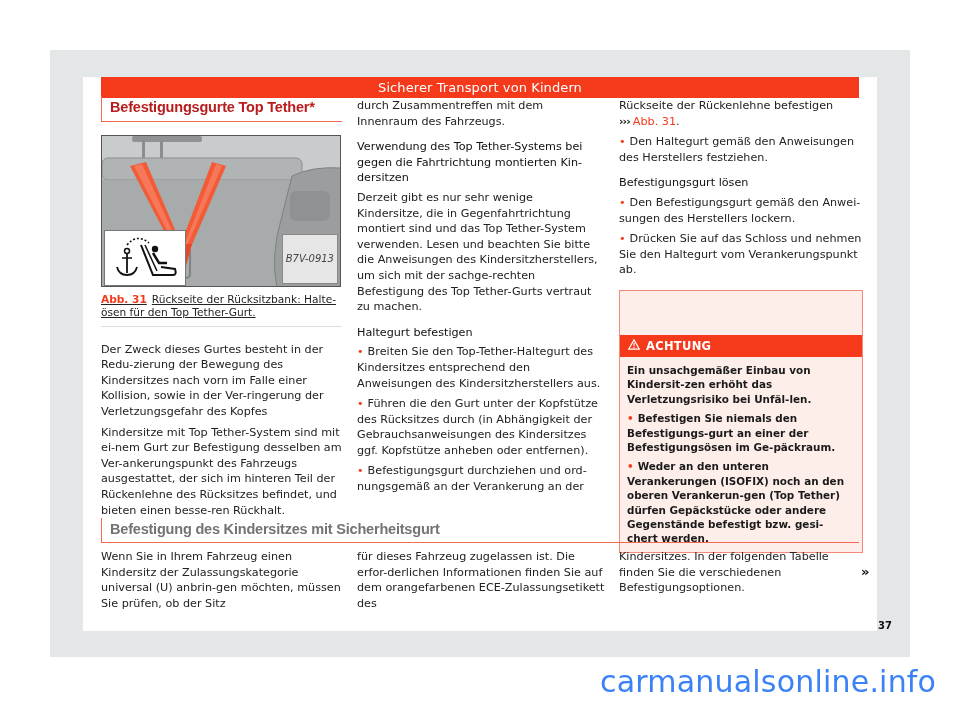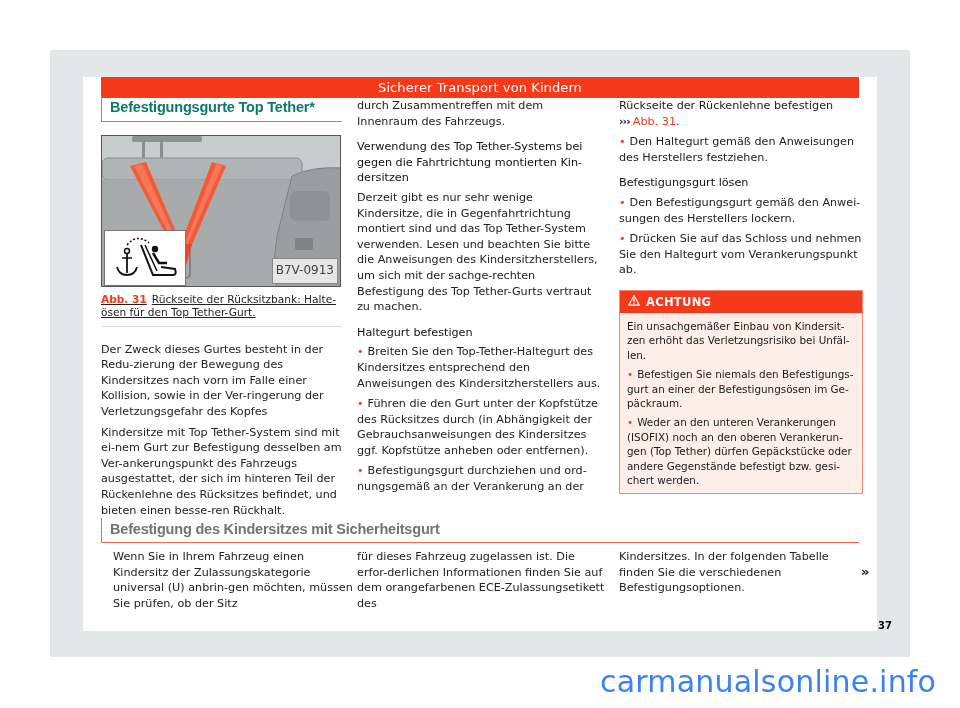--- a/index.html
+++ b/index.html
@@ -18,50 +18,50 @@
     .page-number { position: absolute; left: 878px; top: 620px; font-size: 10px; font-weight: bold; color: #111; }
 
     .col { position: absolute; font-size: 11.2px; line-height: 15.6px; color: #222; }
     .col p { margin-bottom: 5px; }
     .col1 { left: 101px; top: 96px; width: 241px; }
     .col2 { left: 357px; top: 98px; width: 245px; }
     .col3 { left: 619px; top: 98px; width: 244px; }
 
     .section-heading {
       font-family: "Liberation Sans", sans-serif; font-weight: bold; font-size: 14.5px;
-      color: #0f766e; border-left: 1.5px solid #f26a4f; border-bottom: 1.5px solid #f26a4f;
+      color: #b91c1c; border-left: 1.5px solid #f26a4f; border-bottom: 1.5px solid #f26a4f;
       padding: 4px 0 5px 8px; margin-bottom: 13px; letter-spacing: -0.2px;
     }
 
     .figure { position: relative; width: 240px; height: 152px; border: 1px solid #555; background: #a9adae; overflow: hidden; }
     .figure svg { display: block; }
     .figure-inset { position: absolute; left: 2px; top: 94px; width: 82px; height: 56px; background: #fff; border: 1px solid #777; }
-    .figure-code { position: absolute; right: 2px; bottom: 2px; font-size: 12px; color: #444; background: #e6e6e6; padding: 4px 3px; border: 1px solid #888; }
+    .figure-code { position: absolute; right: 2px; bottom: 2px; font-size: 10px; color: #444; background: #e6e6e6; padding: 16px 3px; border: 1px solid #888; font-style: italic; }
     .caption { font-size: 10.6px; line-height: 13.5px; margin: 6px 0 15px 0; border-bottom: 1px solid #ddd; padding-bottom: 6px; text-decoration: underline; }
     .caption .abb { color: #f53a1c; font-weight: bold; margin-right: 5px; }
 
     .subhead { font-weight: normal; font-size: 11.2px; line-height: 15.6px; margin: 10px 0 4px 0; color: #111; }
     .bullet::before { content: "•"; color: #f53a1c; margin-right: 4px; }
     .link-ref { color: #f53a1c; }
     .arrows { color: #111; font-weight: bold; letter-spacing: -1px; margin-right: 3px; }
 
     .warning-box { margin-top: 12px; border: 1.5px solid #f48a76; background: #fdeeea; }
-    .warning-header { background: #f53a1c; color: #fff; font-weight: bold; font-size: 11.5px; height: 22px; line-height: 22px; padding-left: 8px; letter-spacing: 0.3px; }
+    .warning-header { background: #f53a1c; color: #fff; font-weight: bold; font-size: 11.5px; height: 22px; line-height: 22px; padding-left: 8px; letter-spacing: 0.3px; margin-top: 44px; }
     .warning-header .warn-icon { display: inline-block; margin-right: 6px; }
-    .warning-body { padding: 6px 8px 6px 7px; font-weight: normal; font-size: 10.4px; line-height: 14.4px; color: #1a1a1a; }
+    .warning-body { padding: 6px 8px 6px 7px; font-weight: bold; font-size: 10.4px; line-height: 14.4px; color: #1a1a1a; }
     .warning-body p { margin-bottom: 5px; }
     .warning-body p:last-child { margin-bottom: 0; }
 
     .section2-heading {
       position: absolute; left: 101px; top: 518px; width: 758px;
       font-family: "Liberation Sans", sans-serif; font-weight: bold; font-size: 14.5px; color: #737373;
       border-left: 1.5px solid #f26a4f; border-bottom: 1.5px solid #f26a4f; padding: 3px 0 5px 8px; letter-spacing: -0.2px;
     }
     .s2col { position: absolute; top: 549px; font-size: 11.2px; line-height: 15.6px; color: #222; }
-    .s2c1 { left: 113px; width: 246px; }
+    .s2c1 { left: 101px; width: 246px; }
     .s2c2 { left: 357px; width: 248px; }
     .s2c3 { left: 619px; width: 244px; }
     .continue-mark { position: absolute; left: 861px; top: 564px; font-weight: bold; font-size: 13px; color: #111; }
 
     .watermark { position: absolute; left: 600px; top: 664px; font-family: "DejaVu Sans", sans-serif; font-size: 30px; color: #3b82f6; letter-spacing: 0.2px; }
   </style>
 </head>
 <body>
 
 <div class="page-bg"></div>

